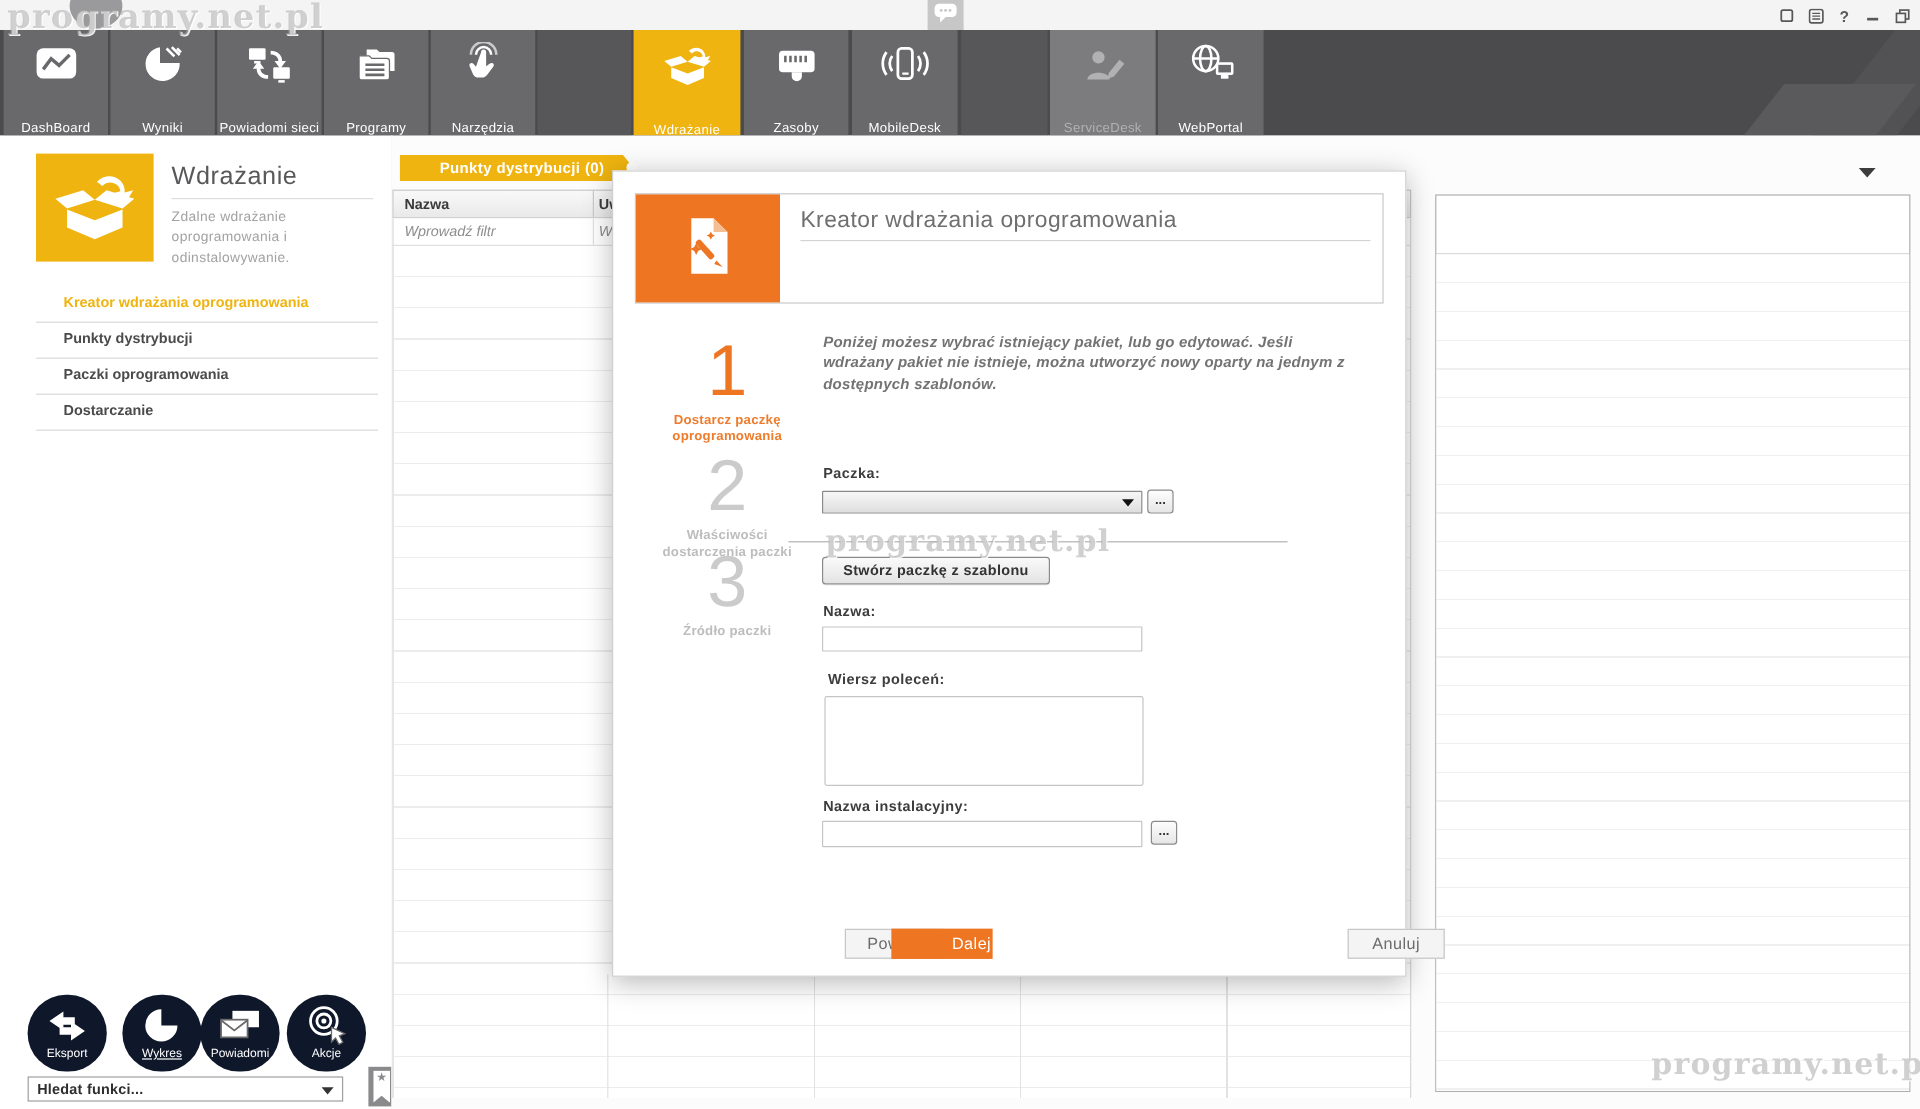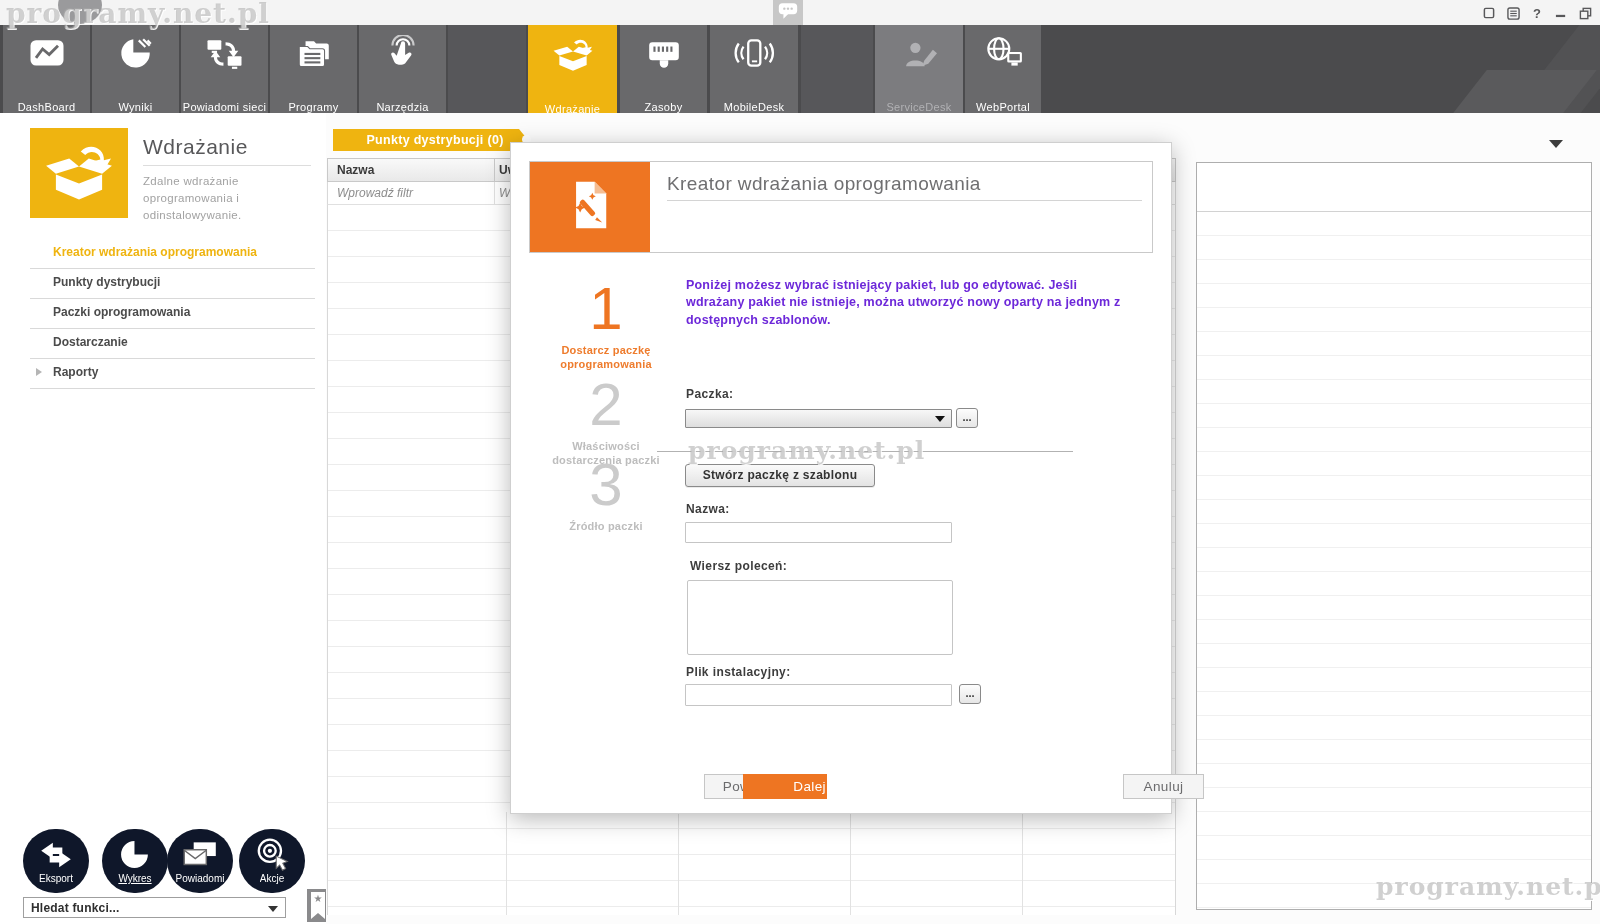--- a/index.html
+++ b/index.html
@@ -107,22 +107,22 @@
   .step{position:absolute;left:20px;width:150px;text-align:center;}
   .step .num{font-size:60px;line-height:1;font-weight:400;}
   .step .slabel{font-size:11px;font-weight:bold;line-height:14px;margin-top:4px;letter-spacing:.2px;}
   .step.s1{top:136px;color:#ee7522;}
   .step.s1 .slabel{color:#ee7c2d;}
   .step.s2{top:232px;color:#cbcbcb;}
   .step.s2 .slabel{color:#bdbdbd;}
   .step.s3{top:312px;color:#cbcbcb;}
   .step.s3 .slabel{color:#bdbdbd;}
 
-  .dlg-intro{position:absolute;left:175px;top:134px;width:440px;font-size:12.5px;font-weight:bold;
-             color:#6d28d9;line-height:1.38;letter-spacing:.2px;}
+  .dlg-intro{position:absolute;left:175px;top:134px;width:440px;font-size:12.5px;font-weight:bold;font-style:italic;
+             color:#737373;line-height:1.38;letter-spacing:.2px;}
   .flabel2{position:absolute;font-size:12px;font-weight:bold;color:#3d3d3d;letter-spacing:.4px;}
   .combobox{position:absolute;left:174px;top:266px;width:267px;height:19px;box-sizing:border-box;cursor:pointer;
             border:1px solid #8a8a8a;background:linear-gradient(#f7f7f7,#dedede);border-radius:1px;}
   .combobox .caret{position:absolute;right:6px;top:6px;width:0;height:0;
             border-left:5px solid transparent;border-right:5px solid transparent;border-top:6px solid #111;}
   .browse-btn{position:absolute;width:22px;height:20px;box-sizing:border-box;border:1px solid #8a8a8a;border-radius:3px;
               background:linear-gradient(#fdfdfd,#e6e6e6);font-size:11px;font-weight:bold;color:#333;
               text-align:center;line-height:17px;cursor:pointer;}
   .hsep{position:absolute;left:146px;top:308px;width:416px;border-top:1px solid #b2b2b2;}
   .tmpl-btn{position:absolute;left:174px;top:321px;width:190px;height:23px;box-sizing:border-box;cursor:pointer;
@@ -307,21 +307,21 @@
       <span class="ticon">
         <svg viewBox="0 0 34 30" width="35" height="32" fill="currentColor">
             <circle cx="13" cy="8" r="5"></circle>
             <path d="M4 26 c0-7.5 18-7.5 18 0 z"></path>
             <path d="M21.5 20.5 l8.5-10.5 4 3.2 -8.5 10.3 -5.5 2 z"></path>
           </svg>
       </span>
       <span class="tlabel">ServiceDesk</span>
     </div>
 
-    <div class="tbtn" style="left:965px;width:76px;">
+    <div class="tbtn" style="left:965px;width:88px;">
       <span class="ticon">
         <svg viewBox="0 0 40 34" width="42" height="36">
             <g fill="none" stroke="#fff" stroke-width="2">
               <circle cx="16" cy="13" r="10"></circle>
               <ellipse cx="16" cy="13" rx="4.5" ry="10"></ellipse>
               <line x1="6" y1="13" x2="26" y2="13"></line>
             </g>
             <rect x="24" y="16" width="14" height="10" rx="1.5" fill="#fff"></rect>
             <rect x="26" y="18" width="10" height="6" fill="#69696b"></rect>
             <rect x="28" y="26" width="6" height="3" fill="#fff"></rect>
@@ -344,24 +344,20 @@
     </div>
     <div class="mod-title">Wdrażanie</div>
     <div class="mod-title-line"></div>
     <div class="mod-sub">Zdalne wdrażanie oprogramowania i odinstalowywanie.</div>
 
     <div class="menu">
       <div class="menu-item active"><span>Kreator wdrażania oprogramowania</span></div>
       <div class="menu-item"><span>Punkty dystrybucji</span></div>
       <div class="menu-item"><span>Paczki oprogramowania</span></div>
       <div class="menu-item"><span>Dostarczanie</span></div>
-      <div class="menu-item">
-        <span class="expander"></span>
-        <span>Raporty</span>
-      </div>
     </div>
 
     <div class="fbtn" style="left:23px;">
       <span class="ficon">
         <svg viewBox="0 0 36 30" width="38" height="32" fill="#fff">
             <path d="M4 11 l11-7.5 v4.5 h9 v6 h-9 v4.5 z"></path>
             <path d="M32 19 l-11 7.5 v-4.5 h-9 v-6 h9 v-4.5 z"></path>
           </svg>
       </span>
       <span class="flabel">Eksport</span>
@@ -479,21 +475,21 @@
     <div class="hsep"></div>
 
     <div class="tmpl-btn">Stwórz paczkę z szablonu</div>
 
     <div class="flabel2" style="left:175px;top:359px;">Nazwa:</div>
     <div class="txt-input" style="left:174px;top:379px;width:267px;height:21px;"></div>
 
     <div class="flabel2" style="left:179px;top:416px;">Wiersz poleceń:</div>
     <div class="txt-area"></div>
 
-    <div class="flabel2" style="left:175px;top:522px;">Plik instalacyjny:</div>
+    <div class="flabel2" style="left:175px;top:522px;">Nazwa instalacyjny:</div>
     <div class="txt-input" style="left:174px;top:541px;width:267px;height:22px;"></div>
     <div class="browse-btn" style="left:448px;top:541px;">...</div>
 
     <div class="dlg-btn gray" style="left:145px;width:82px;">Powrót</div>
     <div class="dlg-btn orange" style="left:232px;width:84px;">Dalej</div>
     <div class="dlg-btn gray" style="left:564px;width:81px;">Anuluj</div>
   </div>
 
   <div class="watermark wm-top">programy.net.pl</div>
   <div class="watermark wm-mid">programy.net.pl</div>

